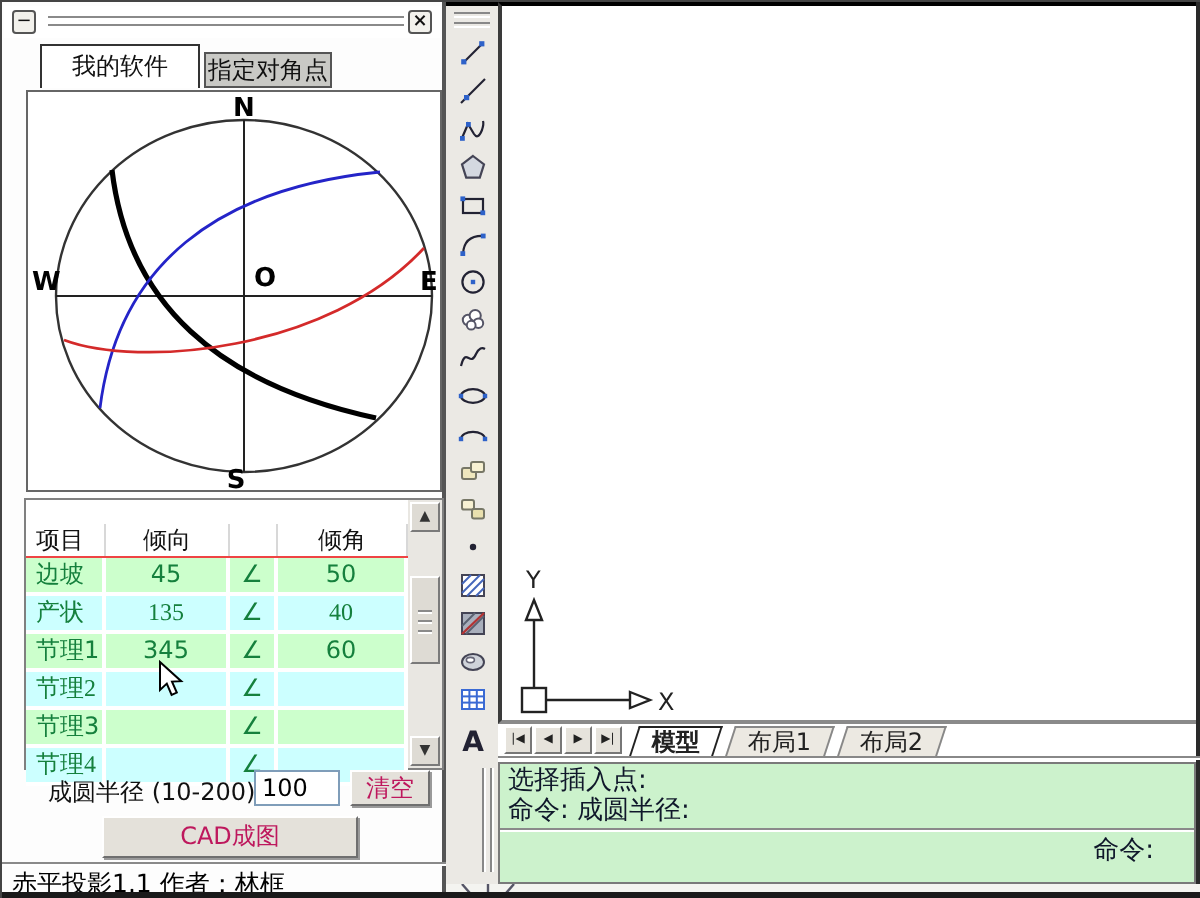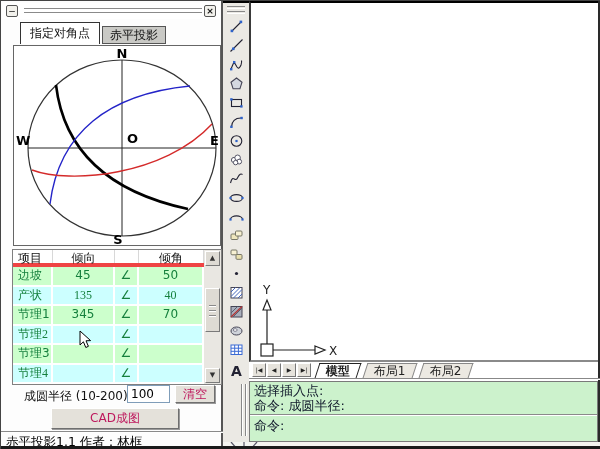--- a/index.html
+++ b/index.html
@@ -25,21 +25,21 @@
                 border:1px solid #333; border-bottom:none; z-index:3; }
   .tab-idle { left:101px; top:25px; width:64px; height:18px; line-height:17px; background:#c9c9c5;
               border:1px solid #555; }
 
   .stereobox { position:absolute; left:12px; top:44px; width:208px; height:201px;
                border:1px solid #666; background:#fff; }
 
   .tablebox { position:absolute; left:11px; top:248px; width:210px; height:136px;
               border:1px solid #808080; background:#fff; display:flex; flex-direction:column; }
   .thead { display:flex; height:17px; font-size:12px; color:#111; background:#fff;
-           border-bottom:4px solid #ef4444; flex:none; }
+           border-bottom:1px solid #ef4444; flex:none;margin-top:12px; }
   .thead span { border-right:1px solid #d8d8d8; line-height:16px; }
   .trow { display:flex; flex:1; font-size:12px; color:#15803d; }
   .trow span { border-right:2px solid #fff; border-bottom:2px solid #fff; line-height:17px; }
   .c1 { width:40px; padding-left:5px; }
   .c2 { width:62px; text-align:center; }
   .c3 { width:24px; text-align:center; }
   .c4 { width:65px; text-align:center; }
   .bg-g { background:#ccffcc; } .bg-c { background:#ccffff;font-family:Liberation Serif, serif; }
   .thead .c2, .thead .c4 { text-align:center; }
 
@@ -102,43 +102,43 @@
 
   
   .cmd-margin { position:absolute; left:222px; top:376px; width:26px; height:73px; background:#ebe9e4; }
   .cmd-grip { position:absolute; top:7px; width:2px; height:52px; background:#fff;
               border-left:1px solid #888; }
   .cmd-grip.a { left:18px; } .cmd-grip.b { left:22px; }
   .cmdwin { position:absolute; left:248px; top:380px; width:349px; height:61px;
             border:1px solid #7a7a7a; background:#ccf2cc; font-size:13px; color:#0f172a; }
   .cmd-history { height:32px; padding:1px 4px; line-height:15px; }
   .cmd-divider { height:2px; border-top:1px solid #8a8a8a; border-bottom:1px solid #fff; }
-  .cmd-prompt { padding:2px 4px; line-height:15px; }
+  .cmd-prompt { padding:2px 20px; line-height:15px;text-align:right; }
 
   .bottom-white { position:absolute; left:222px; top:441px; width:378px; height:5px; background:#f4f4f0; }
   .bottom-bar { position:absolute; left:0; top:445px; width:600px; height:4px; background:#1a1a1a; }
 
   .cursor { position:absolute; left:78px; top:329px; z-index:9; }
 </style>
 </head>
 <body>
 
 <div class="screen">
 
   <div class="panel">
 
     <div class="titlebar">
       <div class="tb-btn tb-min">−</div>
       <div class="tb-grip g1"></div>
       <div class="tb-grip g2"></div>
       <div class="tb-btn tb-close">×</div>
     </div>
 
-    <div class="tab tab-active">指定对角点</div>
-    <div class="tab tab-idle">赤平投影</div>
+    <div class="tab tab-active">我的软件</div>
+    <div class="tab tab-idle">指定对角点</div>
 
     <div class="stereobox">
       <svg width="206" height="199" viewBox="0 0 206 199">
         <ellipse cx="108" cy="102" rx="94" ry="88" fill="none" stroke="#333" stroke-width="1.2"></ellipse>
         <line x1="14" y1="102" x2="202" y2="102" stroke="#222" stroke-width="1"></line>
         <line x1="108" y1="14" x2="108" y2="190" stroke="#222" stroke-width="1"></line>
 
         <path d="M42,39 C50,106 95,146 174,163" stroke="#000" stroke-width="2.6" fill="none"></path>
         <path d="M36,158 C45,86 95,48 176,40" stroke="#2424c8" stroke-width="1.4" fill="none"></path>
         <path d="M18,124 C55,138 150,130 198,78" stroke="#d42a2a" stroke-width="1.4" fill="none"></path>
@@ -167,21 +167,21 @@
       <div class="trow">
         <span class="c1 bg-c">产状</span>
         <span class="c2 bg-c">135</span>
         <span class="c3 bg-c">∠</span>
         <span class="c4 bg-c">40</span>
       </div>
       <div class="trow">
         <span class="c1 bg-g">节理1</span>
         <span class="c2 bg-g">345</span>
         <span class="c3 bg-g">∠</span>
-        <span class="c4 bg-g">70</span>
+        <span class="c4 bg-g">60</span>
       </div>
       <div class="trow">
         <span class="c1 bg-c">节理2</span>
         <span class="c2 bg-c"></span>
         <span class="c3 bg-c">∠</span>
         <span class="c4 bg-c"></span>
       </div>
       <div class="trow">
         <span class="c1 bg-g">节理3</span>
         <span class="c2 bg-g"></span>

